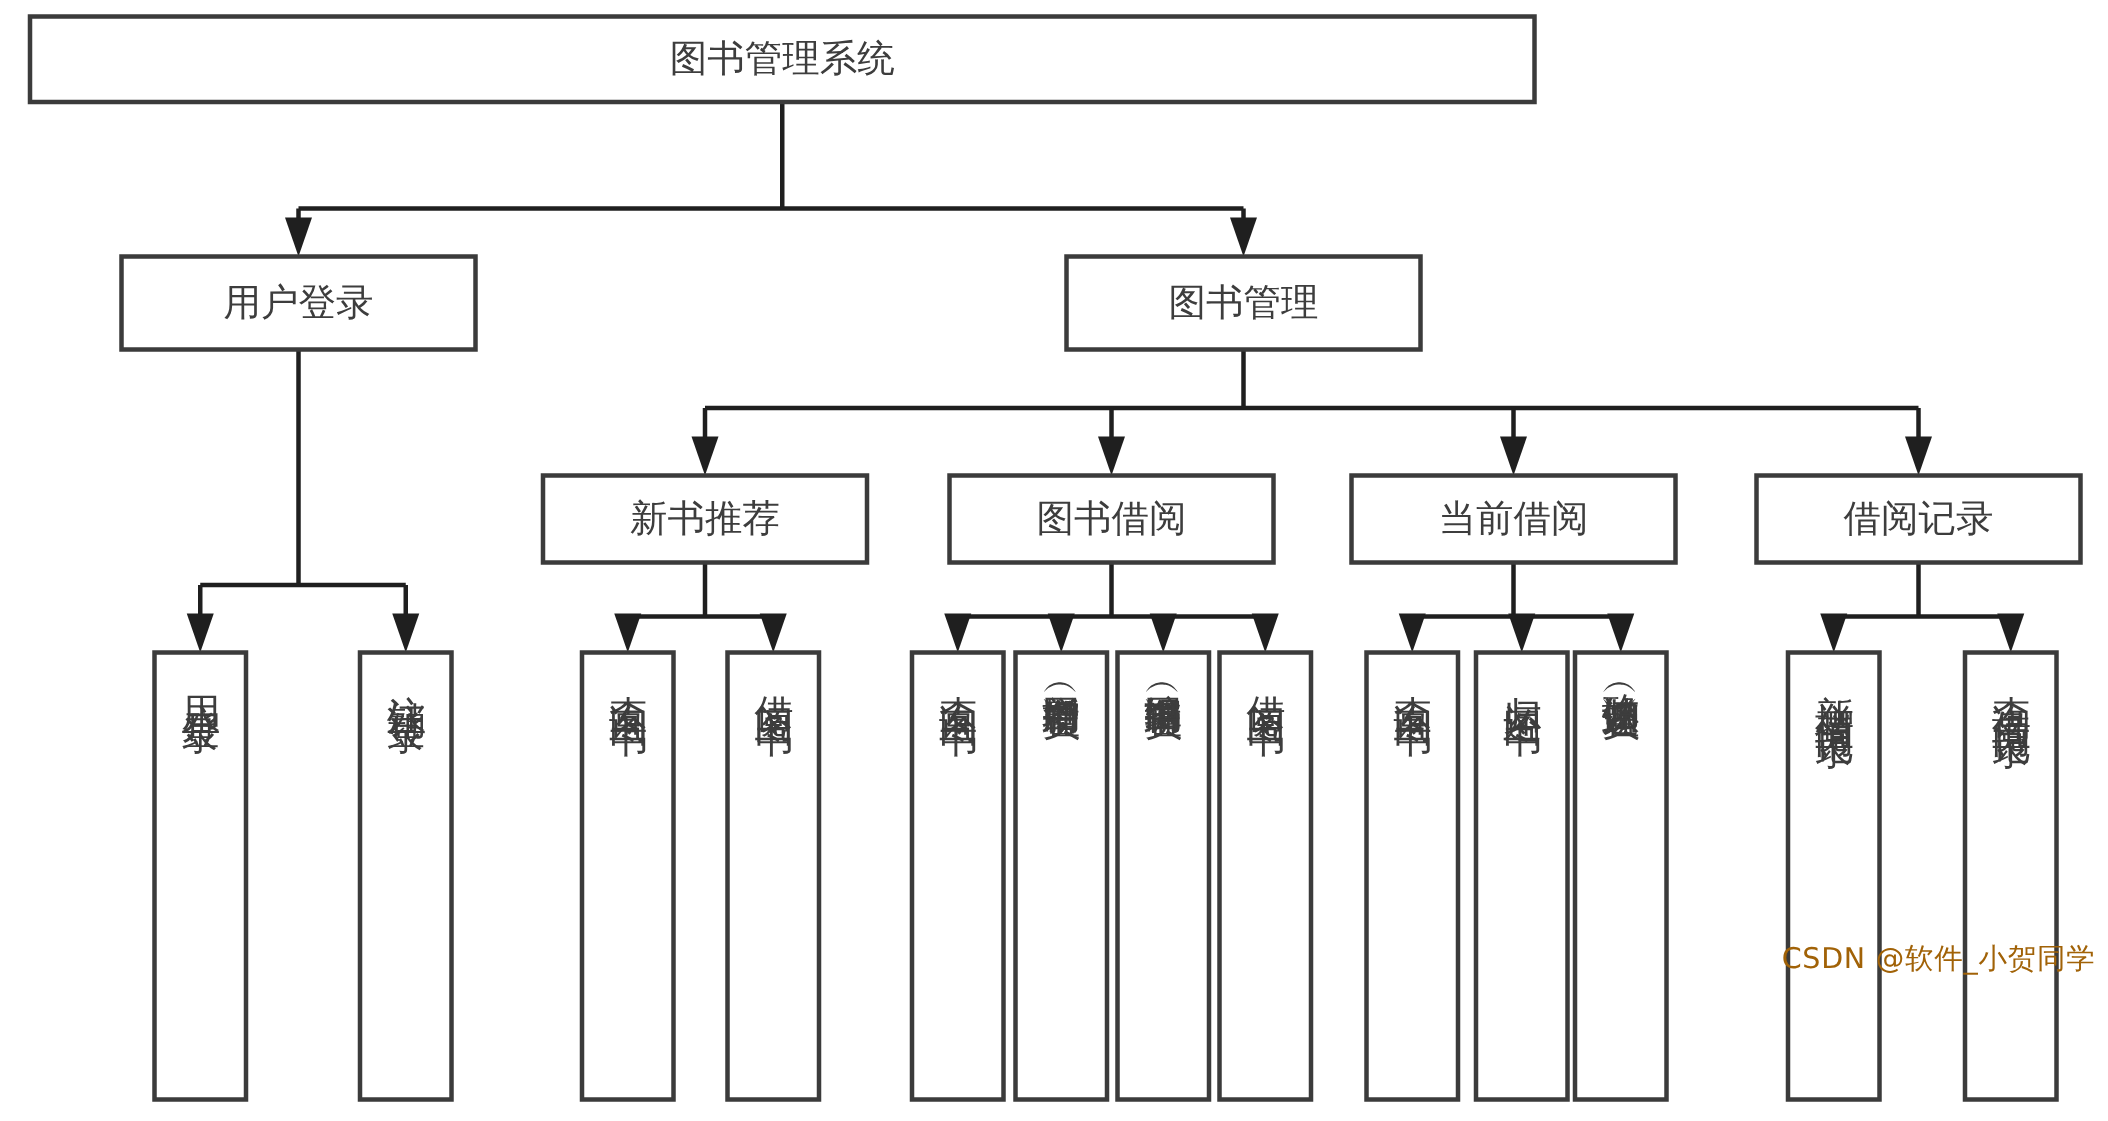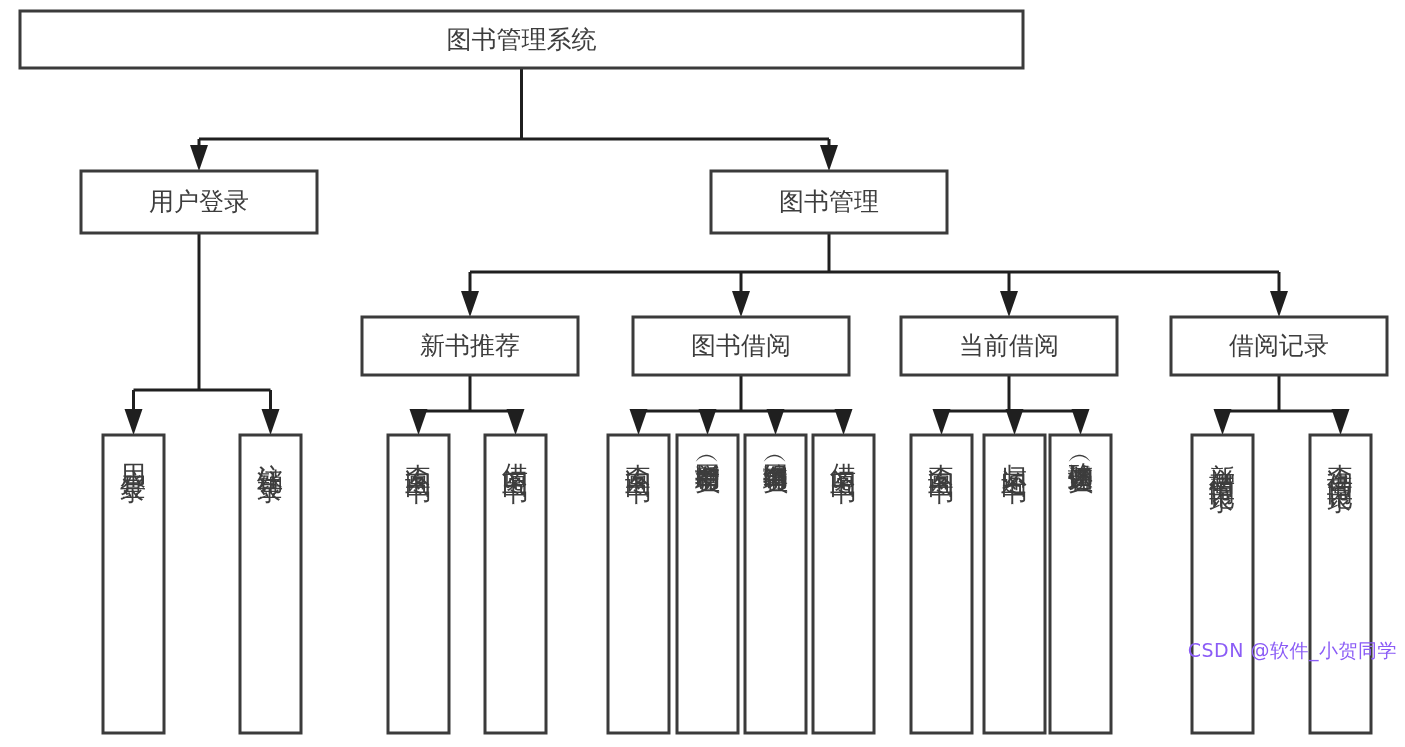--- a/index.html
+++ b/index.html
@@ -68,24 +68,24 @@
     font-family: "DejaVu Sans", "Liberation Sans", sans-serif;
     font-size: 26px;
     line-height: 1;
     letter-spacing: 5px;
     color: #3d3d3d;
     white-space: nowrap;
   }
   .watermark {
     position: absolute;
     right: 8px;
-    bottom: 2px;
+    bottom: 14px;
     font-family: "DejaVu Sans", "Liberation Sans", sans-serif;
     font-size: 19px;
-    color: #8b5cf6;
+    color: #a16207;
     white-space: nowrap;
     letter-spacing: 0.5px;
   }
 </style>
 </head>
 <body>
 
 <div id="diagram-root">
 
   <svg class="diagram" viewBox="0 0 1405 747">

